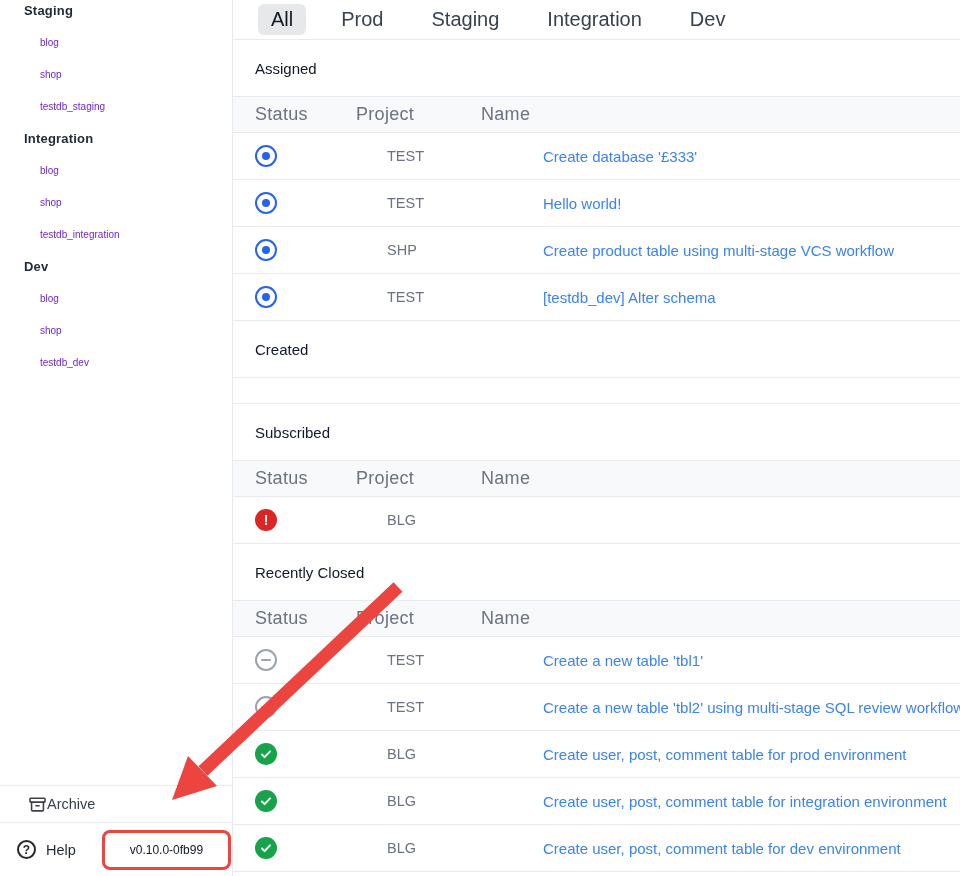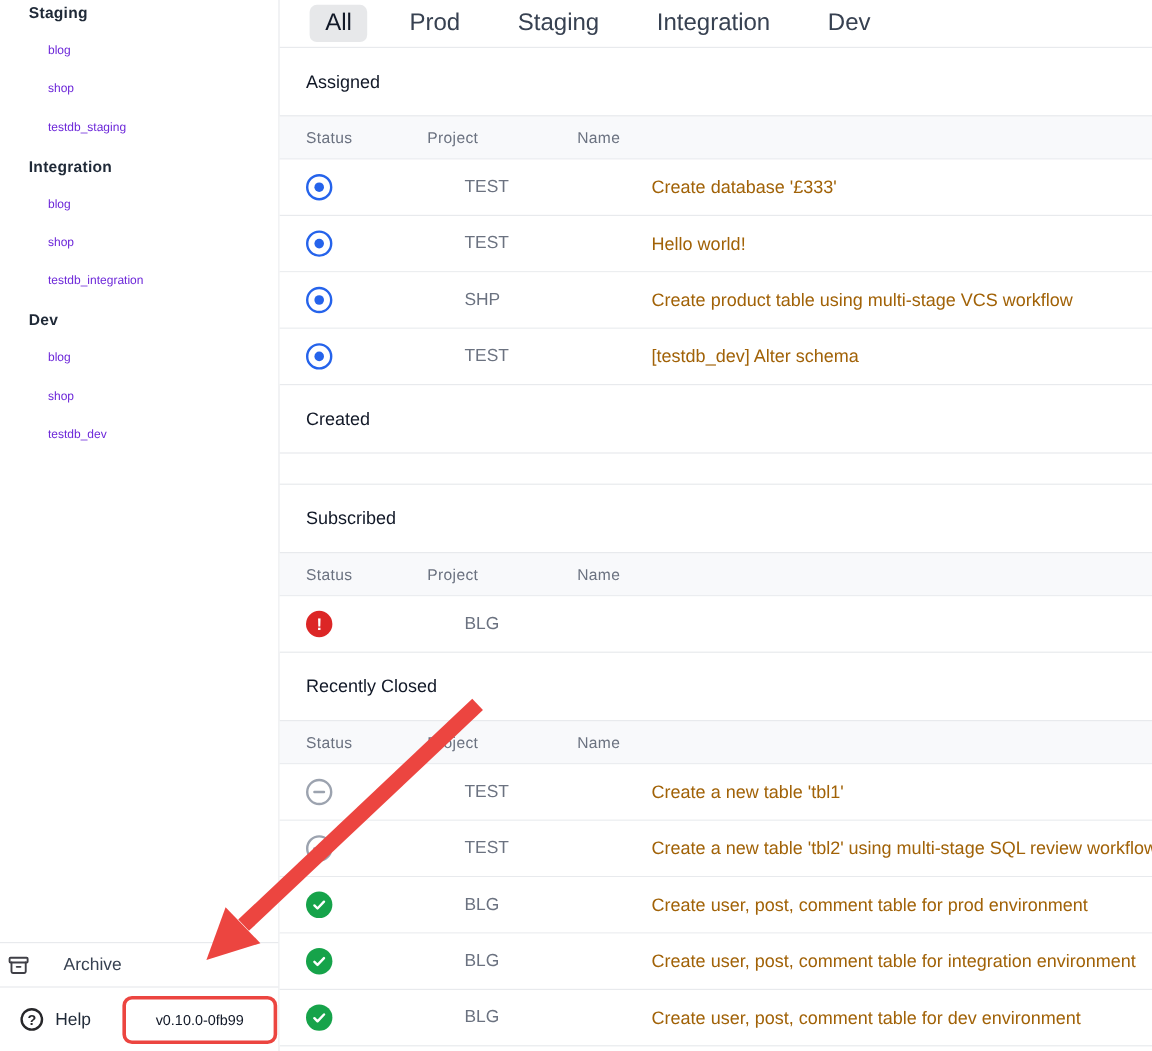--- a/index.html
+++ b/index.html
@@ -13,21 +13,21 @@
   
   .sidebar { width:233px; min-width:233px; height:876px; border-right:1px solid #e8eaed;
              display:flex; flex-direction:column; background:#fff; }
   .tree { margin-top:-6px; }
   .tree-env  { height:32px; display:flex; align-items:center; padding-left:24px;
                font-size:13px; font-weight:700; color:#1f2937; letter-spacing:.2px; }
   .tree-db   { height:32px; display:flex; align-items:center; padding-left:40px;
                font-size:10px; color:#6d28d9; cursor:pointer; }
   .side-bottom { margin-top:auto; }
   .side-row  { display:flex; align-items:center; border-top:1px solid #e8eaed; }
-  .archive-row { height:37px; padding-left:6px; gap:28px; color:#374151; font-size:14.5px; cursor:pointer; }
+  .archive-row { height:37px; padding-left:28px; gap:0; color:#374151; font-size:14.5px; cursor:pointer; }
   .help-row  { height:54px; padding-left:17px; gap:10px; color:#1f2937; font-size:14.5px; cursor:pointer; }
   .help-ic { width:19px; height:19px; border-radius:50%; border:2px solid #27272a;
              display:inline-flex; align-items:center; justify-content:center;
              font-size:12px; font-weight:700; color:#27272a; }
   .version-box { flex:1; margin-left:16px; margin-right:1px; height:40px;
                  border:3px solid #ec4540; border-radius:8px; background:#fff;
                  display:flex; align-items:center; justify-content:center;
                  font-size:12px; color:#111827; }
   
   .main { flex:1; min-width:0; display:flex; flex-direction:column; }
@@ -39,23 +39,23 @@
   .section-heading { height:56px; display:flex; align-items:center; padding-left:22px;
                      font-size:15px; font-weight:500; color:#111827; }
   .thead { height:37px; display:flex; align-items:center; background:#f8f9fb;
            border-top:1px solid #e8eaed; border-bottom:1px solid #e8eaed;
            font-size:13px; font-weight:500; color:#6b7280; letter-spacing:.3px; }
   .issue-row { height:47px; display:flex; align-items:center; border-bottom:1px solid #e8eaed;
                cursor:pointer; background:#fff;gap:31px; }
   .empty-body { height:27px; border-top:1px solid #e8eaed; border-bottom:1px solid #e8eaed; }
   .c-status  { flex:0 0 123px; padding-left:22px; display:flex; align-items:center; }
   .c-project { flex:0 0 125px; font-size:14.5px; color:#6b7280; white-space:nowrap; }
-  .thead .c-project, .thead .c-status, .thead .c-name { font-size:13px; color:#6b7280; }
+  .thead .c-project, .thead .c-status, .thead .c-name { font-size:18px; color:#6b7280; }
   .c-name { flex:1; min-width:0; white-space:nowrap; overflow:hidden;
-            font-size:15px; color:#a16207; }
+            font-size:15px; color:#3b82f6; }
   
   .st { width:22px; height:22px; border-radius:50%; display:inline-flex;
         align-items:center; justify-content:center; flex:none; }
   .st-open { border:2.5px solid #2563eb; }
   .st-open .dot { width:8px; height:8px; border-radius:50%; background:#2563eb; }
   .st-error { background:#dc2626; color:#fff; font-weight:800; font-size:14px; line-height:1; }
   .st-canceled { border:2px solid #9ca3af; }
   .st-canceled .minus { width:10px; height:2px; background:#9ca3af; border-radius:1px; }
   .st-done { background:#16a34a; }
   

